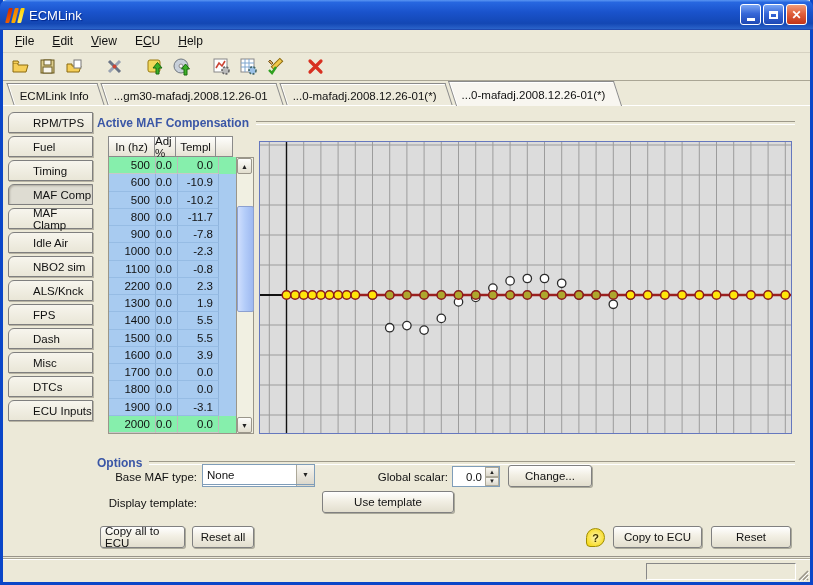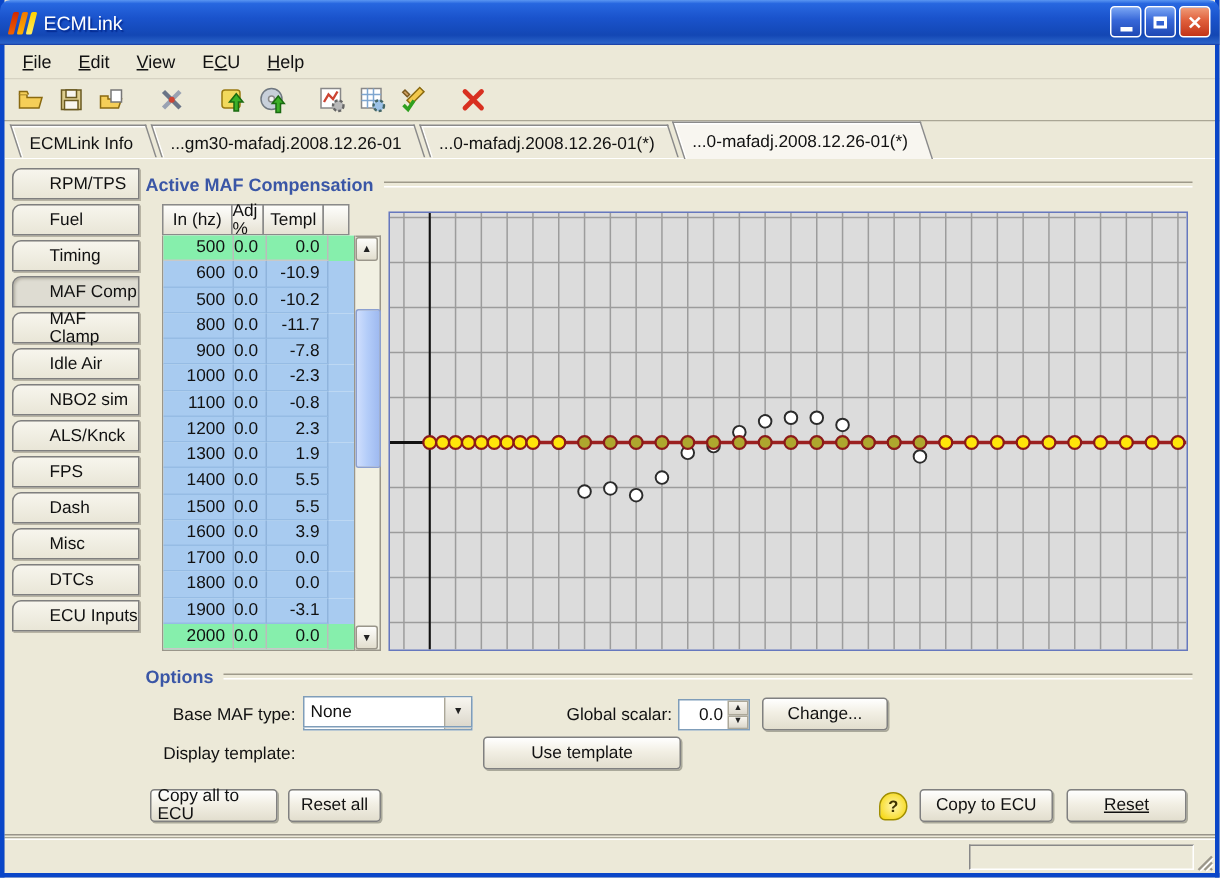--- a/index.html
+++ b/index.html
@@ -47,21 +47,21 @@
   
   .sidebar{position:absolute;left:8px;top:112px;width:85px;z-index:5;}
   .side-item{height:21px;margin-bottom:3px;border:1px solid #7F7F7F;border-radius:6px 0 0 0;
              background:linear-gradient(180deg,#F7F5ED,#E9E6D7);display:flex;align-items:center;
              padding-left:24px;box-sizing:border-box;box-shadow:1px 1px 0 #B8B4A4;}
   .side-item.selected{background:#DEDCD2;box-shadow:inset 1px 1px 2px #B0ACA0;}
   
   .sect{position:absolute;left:97px;right:18px;display:flex;align-items:center;}
   .sect .cap{color:#3A56A6;font-weight:bold;font-size:12px;white-space:nowrap;}
   .sect .rule{flex:1;height:2px;margin-left:7px;border-top:1px solid #9E9A8A;border-bottom:1px solid #FFF;}
-  #maf-sect{top:116px;} #opt-sect{top:444px;}
+  #maf-sect{top:116px;} #opt-sect{top:456px;}
   
   .table-wrap{position:absolute;left:108px;top:136px;width:147px;height:298px;}
   .thead{display:flex;height:21px;}
   .th{box-sizing:border-box;border:1px solid #8A8A8A;margin-left:-1px;
       background:linear-gradient(180deg,#FEFEFC,#E6E2D4);display:flex;align-items:center;
       justify-content:center;font-size:11.5px;}
   .th:first-child{margin-left:0;}
   .c1{width:47px;} .c2{width:22px;} .c3{width:41px;} .c4{width:18px;}
   .tbody{position:absolute;left:0;top:21px;width:129px;height:277px;display:flex;flex-direction:column;
          border:1px solid #9A968A;border-top:none;box-sizing:border-box;background:#fff;}
@@ -103,21 +103,21 @@
   
   .btn{position:absolute;height:22px;border:1px solid #808080;border-radius:3px;
        background:linear-gradient(180deg,#FFFFFF,#F2EFE4 45%,#E2DECE);
        box-shadow:1px 1px 0 rgba(90,90,80,.45);display:flex;align-items:center;justify-content:center;
        font-size:11.5px;padding:0 4px;box-sizing:border-box;}
   #btn-change{left:508px;top:465px;width:84px;}
   #btn-usetpl{left:322px;top:491px;width:132px;}
   #btn-copyall{left:100px;top:526px;width:85px;}
   #btn-resetall{left:192px;top:526px;width:62px;}
   #btn-copyecu{left:613px;top:526px;width:89px;}
-  #btn-reset{left:711px;top:526px;width:80px;text-decoration:underline;}
+  #btn-reset{left:711px;top:526px;width:80px;}
   .help{position:absolute;left:586px;top:528px;width:17px;height:17px;border-radius:50% 50% 50% 4px;
         background:radial-gradient(#FFF6B0,#F5D400);border:1px solid #A08E00;color:#403400;
         font-weight:bold;display:flex;align-items:center;justify-content:center;font-size:11px;}
   
   .statusbar{position:absolute;left:3px;right:3px;bottom:3px;height:22px;background:#ECE9D8;
              border-top:1px solid #FFF;box-shadow:0 -1px 0 #A8A494;z-index:10;}
   .status-field{position:absolute;left:643px;top:3px;width:148px;height:15px;background:#ECE9D8;
                 border:1px solid;border-color:#888 #FFF #FFF #888;}
   .grip{position:absolute;right:1px;bottom:1px;width:13px;height:13px;}
 </style>
@@ -353,21 +353,21 @@
         <div class="td c3">-2.3</div>
       </div>
 
       <div class="trow highlight">
         <div class="td c1">1100</div>
         <div class="td c2">0.0</div>
         <div class="td c3">-0.8</div>
       </div>
 
       <div class="trow highlight">
-        <div class="td c1">1200</div>
+        <div class="td c1">2200</div>
         <div class="td c2">0.0</div>
         <div class="td c3">2.3</div>
       </div>
 
       <div class="trow highlight">
         <div class="td c1">1300</div>
         <div class="td c2">0.0</div>
         <div class="td c3">1.9</div>
       </div>
 

